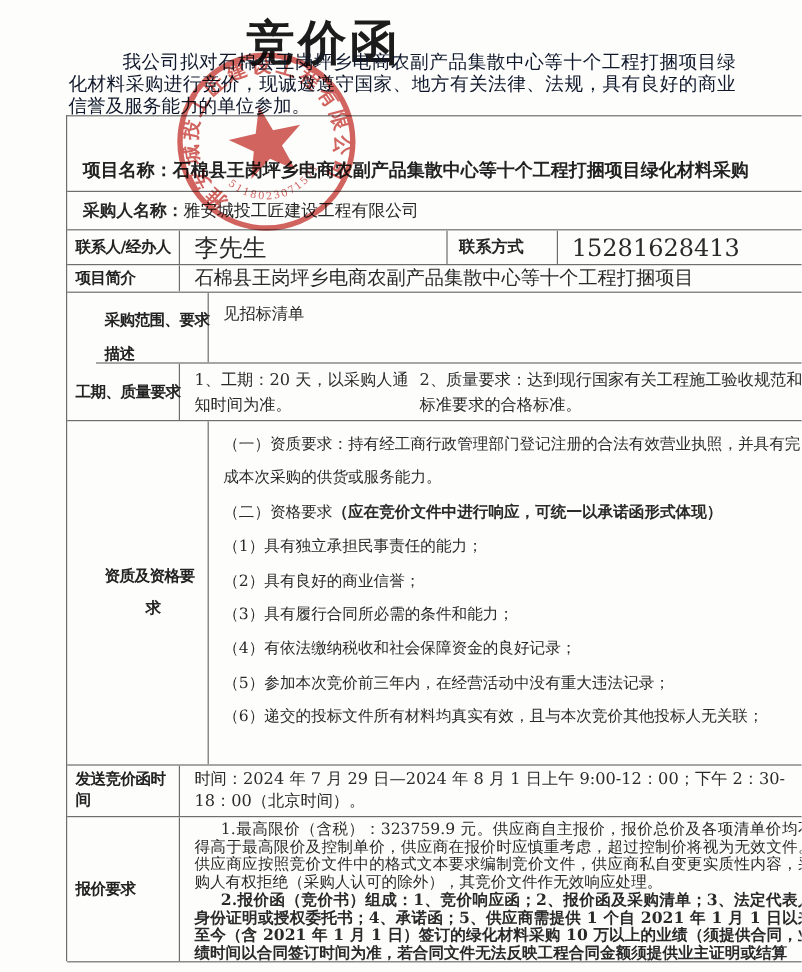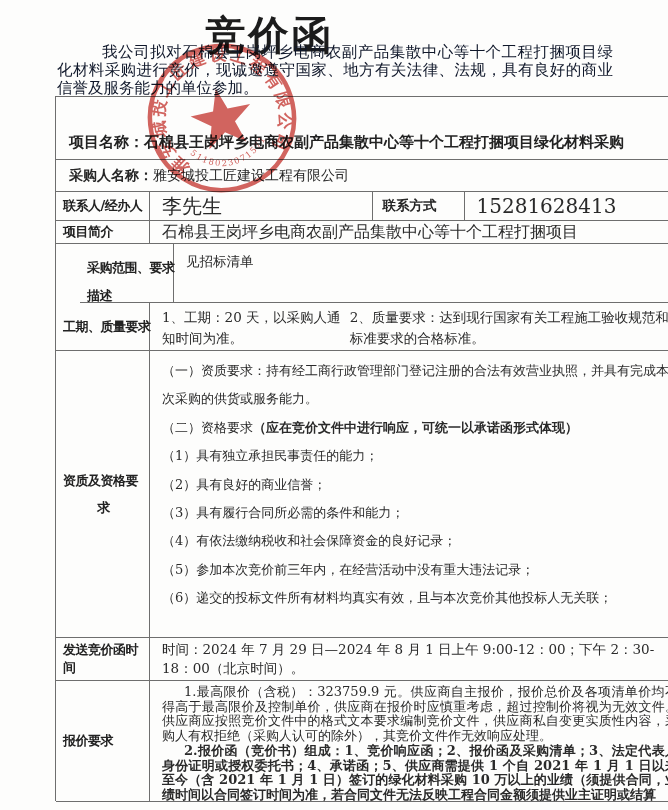--- a/index.html
+++ b/index.html
@@ -50,21 +50,21 @@
   .r3 .cell-phone { flex:1; }
   .r3 .c2 { display:flex; align-items:center; font-size:20px; }
   .r4 { height:23px; }
   .r4 .c2 { display:flex; align-items:center; font-size:16px; }
   .r5 { height:59px;margin-left:24px; }
   .r5 .c1 { justify-content:flex-start; padding-top:10px; line-height:28px; }
   .r5 .c2 { padding-top:9px; font-size:13.5px; }
   .r6 { height:48px; }
   .r6 .c2 { padding-top:4px; line-height:20.5px; font-size:13.5px; }
   .r7 { height:287px; }
-  .r7 .c1 { line-height:27px; text-align:center; align-items:flex-start; }
+  .r7 .c1 { line-height:27px; text-align:center; align-items:flex-start;margin-left:24px; }
   .r7 .c1 .lbl-line2 { align-self:center; }
   .r7 .c2 { padding-top:6px; font-size:13px; }
   .r7 .c2 p { line-height:28.4px; margin:0; }
   .bold-inline { font-weight:700; }
   .r8 { height:43px; }
   .r8 .c1 { line-height:18px; }
   .r8 .c2 { display:flex; flex-direction:column; justify-content:center;
             line-height:19px; font-size:13.5px; }
   .r9 { height:121px; }
   .r9 .c2 { padding-top:4px; font-size:13px; }

